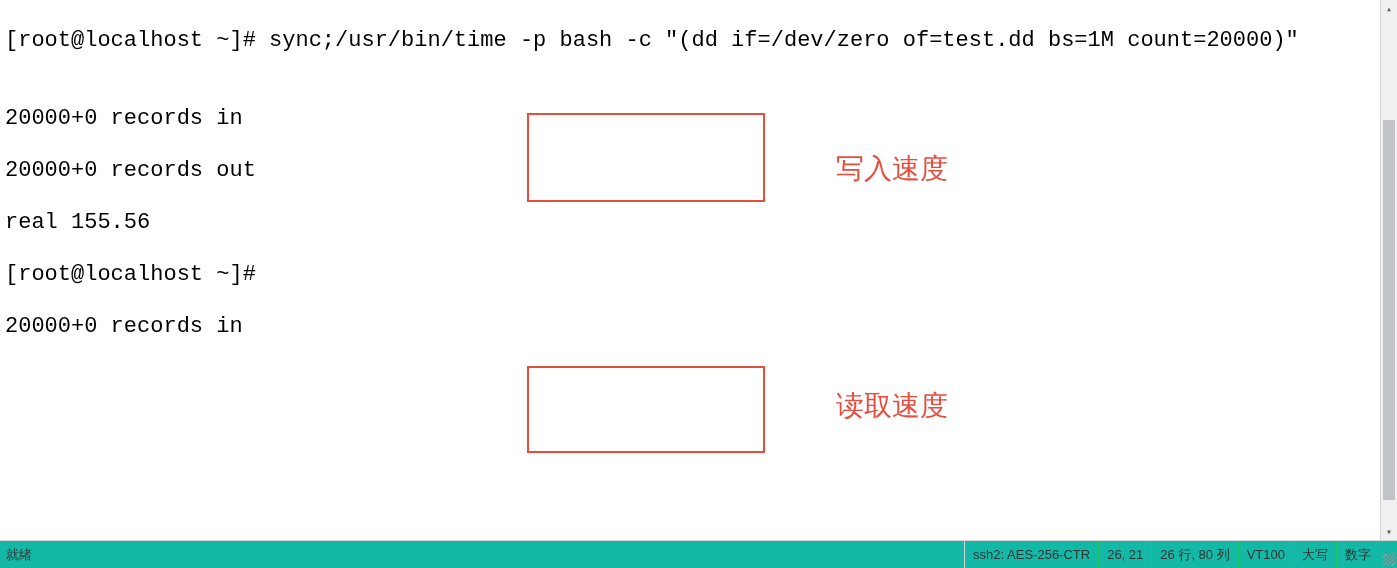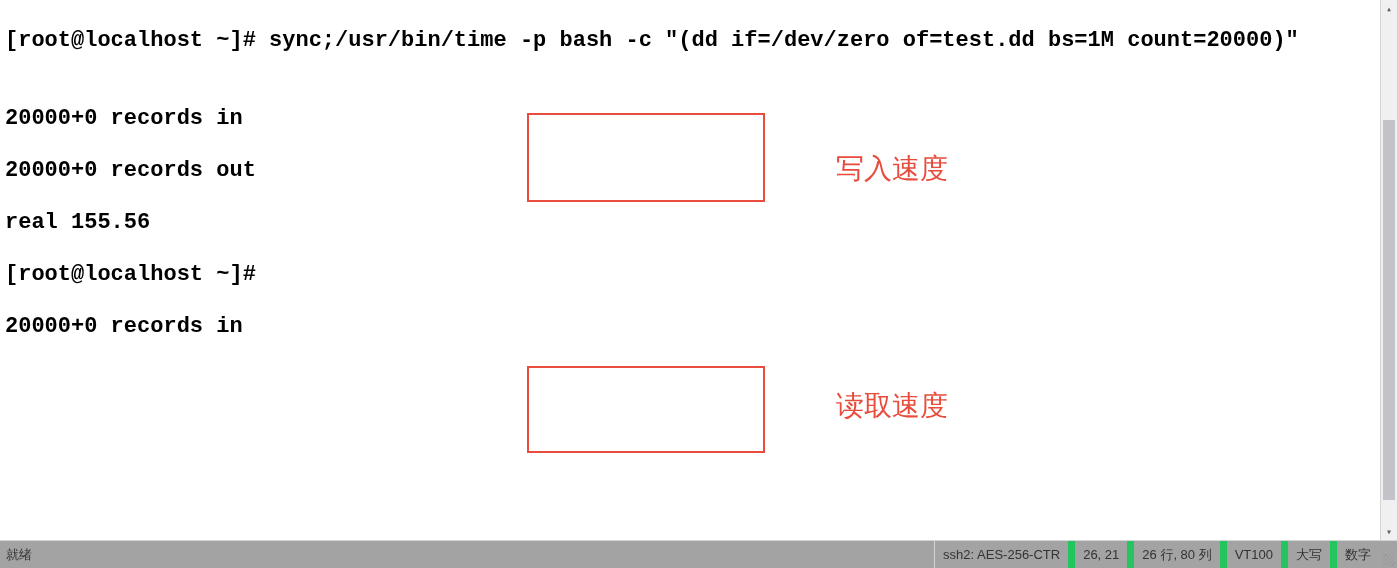--- a/index.html
+++ b/index.html
@@ -23,21 +23,20 @@
       left: 0;
       right: 17px;
       bottom: 28px;
       padding: 2px 5px;
       line-height: 26px;
       white-space: pre-wrap;
       word-break: break-all;
     }
     .terminal-line {
       display: block;
-      font-weight: bold;
     }
     .highlight-box {
       position: absolute;
       border: 2px solid #e74c3c;
       background: transparent;
       pointer-events: none;
     }
     .box-1 {
       top: 113px;
       left: 527px;
@@ -111,31 +110,31 @@
       height: 380px;
       background: #c2c3c9;
       border-radius: 0;
     }
     .status-bar {
       position: absolute;
       bottom: 0;
       left: 0;
       right: 0;
       height: 28px;
-      background: #a3a3a3;
+      background: #14b8a6;
       border-top: 1px solid #d4d4d4;
       display: flex;
       align-items: center;
       font-family: "Microsoft YaHei", "Tahoma", sans-serif;
       font-size: 13px;
       color: #333333;
     }
     .status-segment {
       padding: 0 8px;
-      border-right: 7px solid #22c55e;
+      border-right: 1px solid #22c55e;
       height: 100%;
       display: flex;
       align-items: center;
       white-space: nowrap;
     }
     .status-left {
       padding-left: 6px;
       border-right: none;
     }
     .status-spacer {

